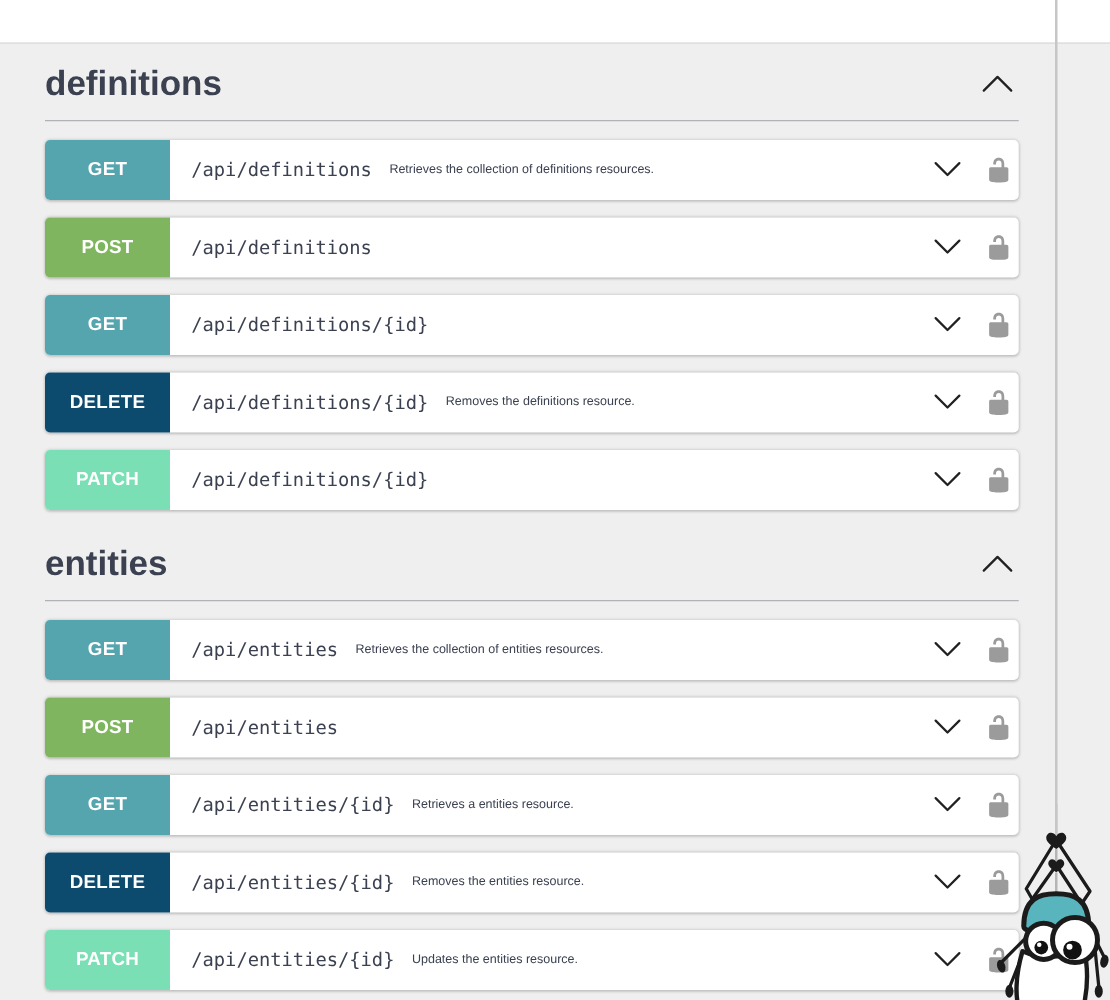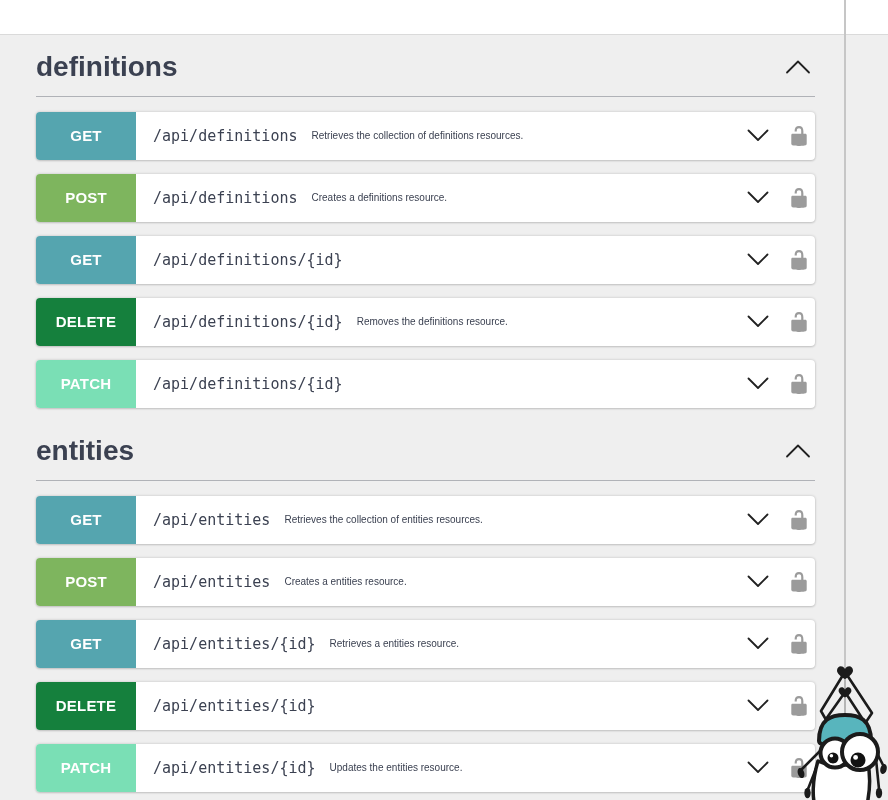--- a/index.html
+++ b/index.html
@@ -34,21 +34,21 @@
     cursor:pointer;
   }
   .method{
     width:100px;align-self:stretch;flex:0 0 100px;
     display:flex;align-items:center;justify-content:center;
     color:#ffffff;font-weight:700;font-size:15px;letter-spacing:.2px;
     border-radius:4px 0 0 4px;
   }
   .m-get{background:#55a5af;}
   .m-post{background:#7eb55e;}
-  .m-delete{background:#15803d;}
+  .m-delete{background:#0c4a6e;}
   .m-patch{background:#7adfb5;}
   .path{
     font-family:"DejaVu Sans Mono","Liberation Mono",monospace;
     font-weight:400;font-size:15px;color:#3b4151;margin-left:17px;white-space:nowrap;
   }
   .desc{font-size:10px;color:#3b4151;margin-left:14px;white-space:nowrap;}
   .spacer{flex:1;}
   .chev{margin-right:19px;display:flex;align-items:center;}
   .lock{margin-right:5px;display:flex;align-items:center;}
   .thread{
@@ -93,21 +93,20 @@
         <span class="lock">
             <svg width="22" height="24" viewBox="0 0 20 20" fill="#9b9b9b">
               <path d="M15.8 8H14V5.6C14 2.703 12.665 1 10 1 7.334 1 6 2.703 6 5.6V6h2v-.801C8 3.754 8.797 3 10 3c1.203 0 2 .754 2 2.199V8H4c-.553 0-1 .646-1 1.199V17c0 .549.428 1.139.951 1.307l1.197.387c.926.301 2.691.306 3.924.306h1.857c1.228 0 2.993-.005 3.92-.306l1.196-.387c.524-.168.955-.757.955-1.307V9.199C17 8.646 16.352 8 15.8 8z"></path>
             </svg>
           </span>
       </div>
 
       <div class="opblock">
         <span class="method m-post">POST</span>
         <span class="path">/api/definitions</span>
-        <span class="desc">Creates a definitions resource.</span>
         <span class="spacer"></span>
         <span class="chev">
             <svg width="22" height="13" viewBox="0 0 22 13">
               <path d="M1.5 1.5 L11 11 L20.5 1.5" fill="none" stroke="#212121" stroke-width="1.8" stroke-linecap="round" stroke-linejoin="round"></path>
             </svg>
           </span>
         <span class="lock">
             <svg width="22" height="24" viewBox="0 0 20 20" fill="#9b9b9b">
               <path d="M15.8 8H14V5.6C14 2.703 12.665 1 10 1 7.334 1 6 2.703 6 5.6V6h2v-.801C8 3.754 8.797 3 10 3c1.203 0 2 .754 2 2.199V8H4c-.553 0-1 .646-1 1.199V17c0 .549.428 1.139.951 1.307l1.197.387c.926.301 2.691.306 3.924.306h1.857c1.228 0 2.993-.005 3.92-.306l1.196-.387c.524-.168.955-.757.955-1.307V9.199C17 8.646 16.352 8 15.8 8z"></path>
             </svg>
@@ -190,21 +189,20 @@
         <span class="lock">
             <svg width="22" height="24" viewBox="0 0 20 20" fill="#9b9b9b">
               <path d="M15.8 8H14V5.6C14 2.703 12.665 1 10 1 7.334 1 6 2.703 6 5.6V6h2v-.801C8 3.754 8.797 3 10 3c1.203 0 2 .754 2 2.199V8H4c-.553 0-1 .646-1 1.199V17c0 .549.428 1.139.951 1.307l1.197.387c.926.301 2.691.306 3.924.306h1.857c1.228 0 2.993-.005 3.92-.306l1.196-.387c.524-.168.955-.757.955-1.307V9.199C17 8.646 16.352 8 15.8 8z"></path>
             </svg>
           </span>
       </div>
 
       <div class="opblock">
         <span class="method m-post">POST</span>
         <span class="path">/api/entities</span>
-        <span class="desc">Creates a entities resource.</span>
         <span class="spacer"></span>
         <span class="chev">
             <svg width="22" height="13" viewBox="0 0 22 13">
               <path d="M1.5 1.5 L11 11 L20.5 1.5" fill="none" stroke="#212121" stroke-width="1.8" stroke-linecap="round" stroke-linejoin="round"></path>
             </svg>
           </span>
         <span class="lock">
             <svg width="22" height="24" viewBox="0 0 20 20" fill="#9b9b9b">
               <path d="M15.8 8H14V5.6C14 2.703 12.665 1 10 1 7.334 1 6 2.703 6 5.6V6h2v-.801C8 3.754 8.797 3 10 3c1.203 0 2 .754 2 2.199V8H4c-.553 0-1 .646-1 1.199V17c0 .549.428 1.139.951 1.307l1.197.387c.926.301 2.691.306 3.924.306h1.857c1.228 0 2.993-.005 3.92-.306l1.196-.387c.524-.168.955-.757.955-1.307V9.199C17 8.646 16.352 8 15.8 8z"></path>
             </svg>
@@ -224,20 +222,21 @@
         <span class="lock">
             <svg width="22" height="24" viewBox="0 0 20 20" fill="#9b9b9b">
               <path d="M15.8 8H14V5.6C14 2.703 12.665 1 10 1 7.334 1 6 2.703 6 5.6V6h2v-.801C8 3.754 8.797 3 10 3c1.203 0 2 .754 2 2.199V8H4c-.553 0-1 .646-1 1.199V17c0 .549.428 1.139.951 1.307l1.197.387c.926.301 2.691.306 3.924.306h1.857c1.228 0 2.993-.005 3.92-.306l1.196-.387c.524-.168.955-.757.955-1.307V9.199C17 8.646 16.352 8 15.8 8z"></path>
             </svg>
           </span>
       </div>
 
       <div class="opblock">
         <span class="method m-delete">DELETE</span>
         <span class="path">/api/entities/{id}</span>
+        <span class="desc">Removes the entities resource.</span>
         <span class="spacer"></span>
         <span class="chev">
             <svg width="22" height="13" viewBox="0 0 22 13">
               <path d="M1.5 1.5 L11 11 L20.5 1.5" fill="none" stroke="#212121" stroke-width="1.8" stroke-linecap="round" stroke-linejoin="round"></path>
             </svg>
           </span>
         <span class="lock">
             <svg width="22" height="24" viewBox="0 0 20 20" fill="#9b9b9b">
               <path d="M15.8 8H14V5.6C14 2.703 12.665 1 10 1 7.334 1 6 2.703 6 5.6V6h2v-.801C8 3.754 8.797 3 10 3c1.203 0 2 .754 2 2.199V8H4c-.553 0-1 .646-1 1.199V17c0 .549.428 1.139.951 1.307l1.197.387c.926.301 2.691.306 3.924.306h1.857c1.228 0 2.993-.005 3.92-.306l1.196-.387c.524-.168.955-.757.955-1.307V9.199C17 8.646 16.352 8 15.8 8z"></path>
             </svg>

